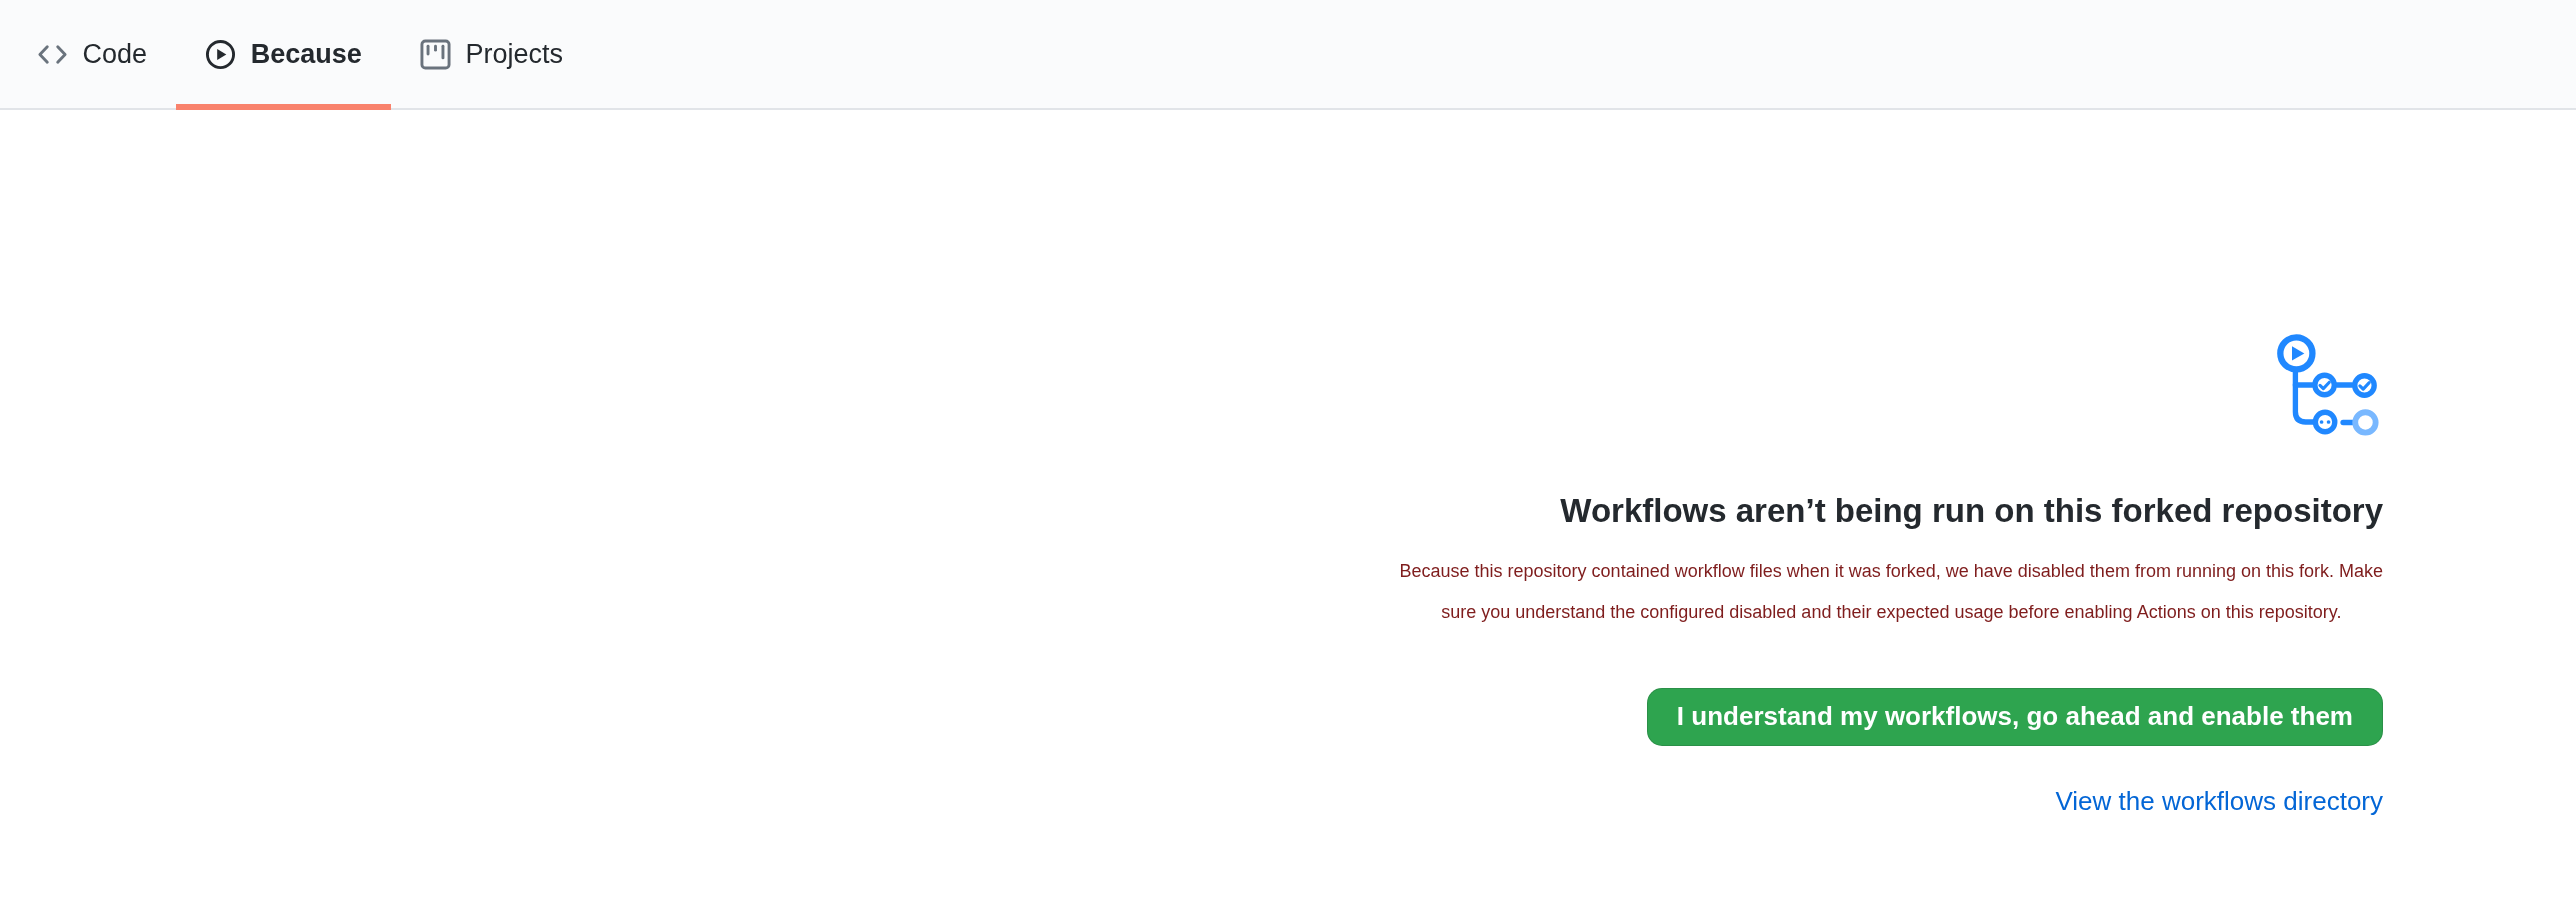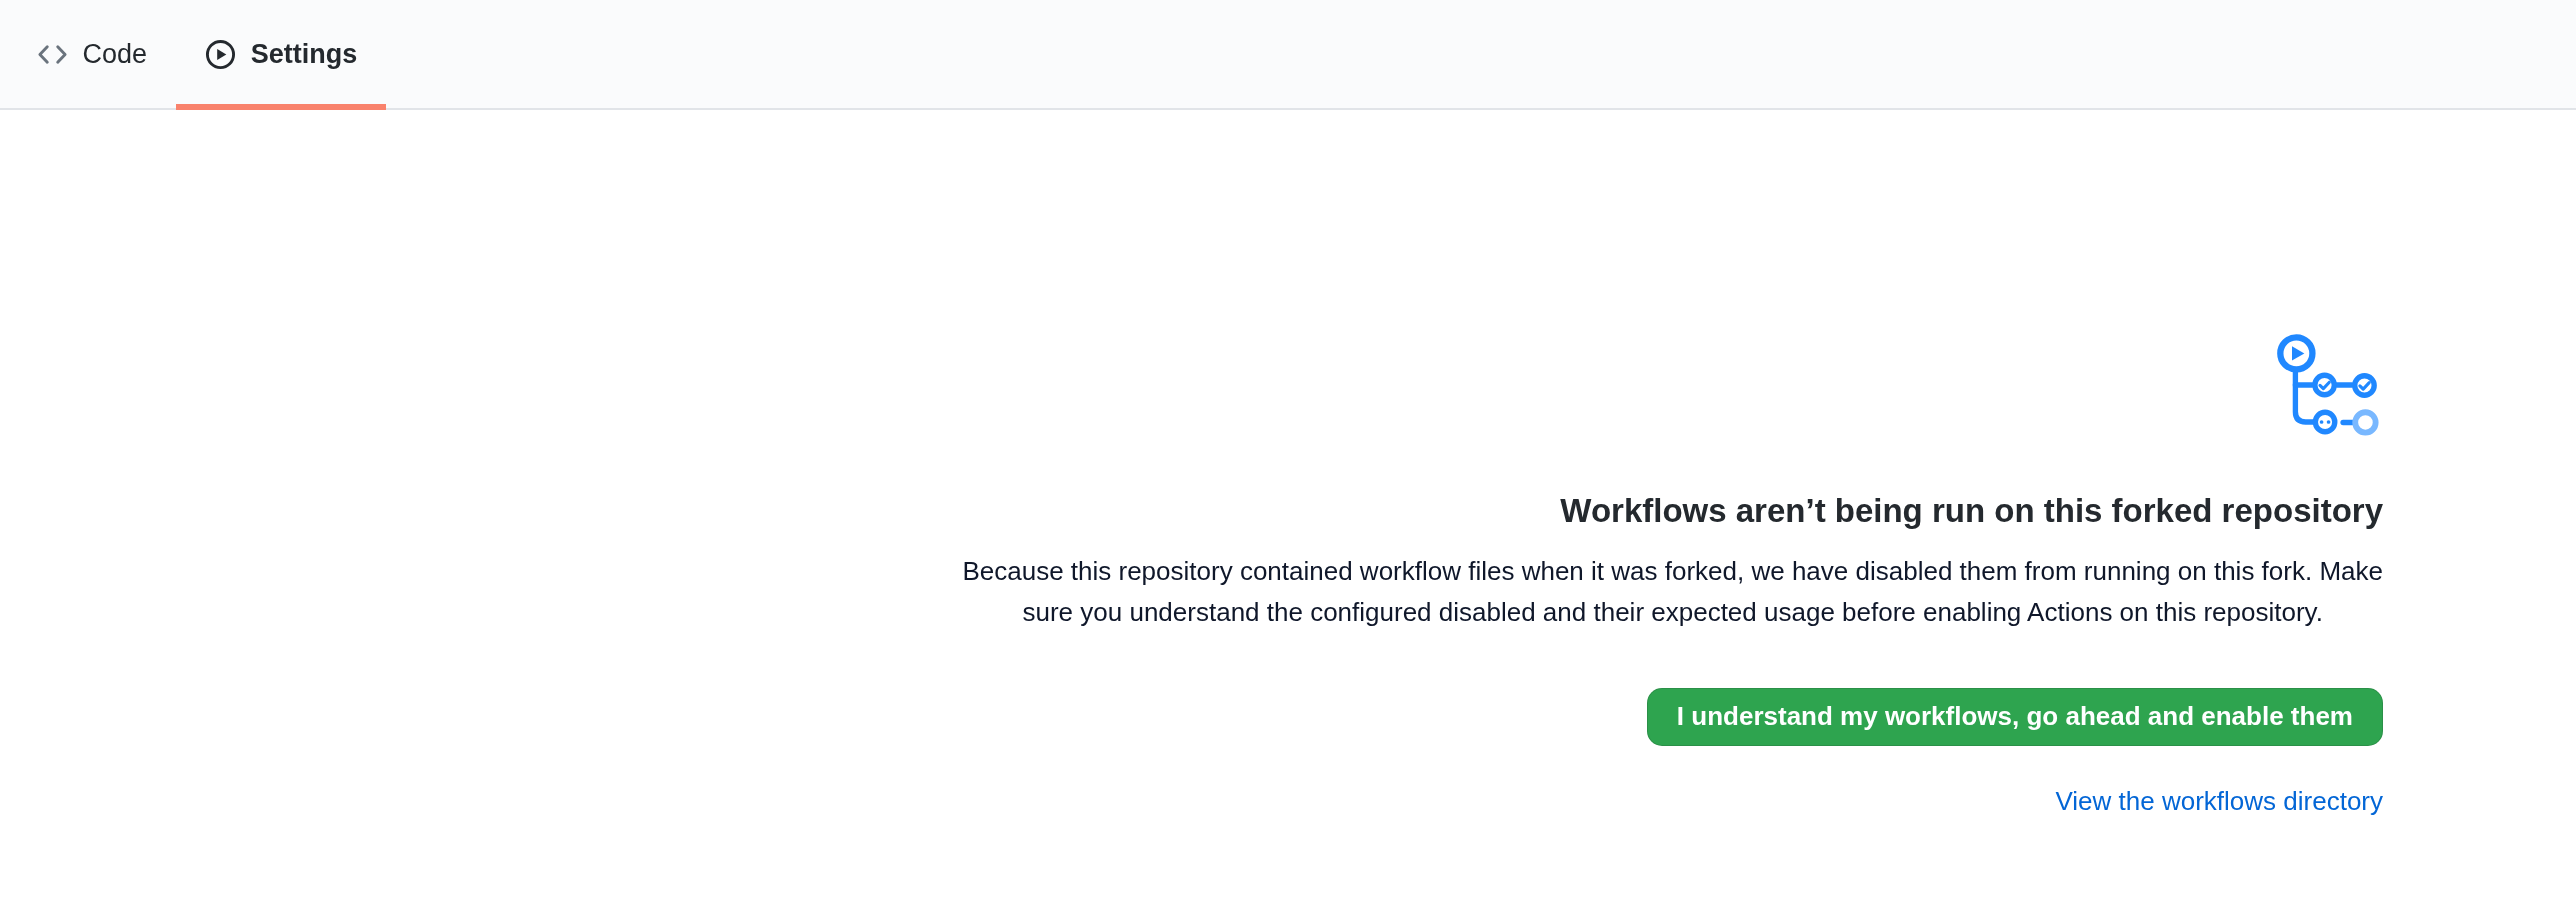--- a/index.html
+++ b/index.html
@@ -55,23 +55,23 @@
   .heading {
     margin: 47px 0 0;
     font-size: 33px;
     line-height: 1.25;
     font-weight: 700;
     color: #24292e;
     text-align: center;
   }
   .description {
     margin: 19.5px 0 0;
-    font-size: 26px;
+    font-size: 18px;
     line-height: 41px;
-    color: #0f172a;
+    color: #7f1d1d;
     text-align: center;
   }
   .description span { display: block; }
   .enable-btn {
     margin-top: 55px;
     height: 58px;
     padding: 0 29px;
     font-family: inherit;
     font-size: 26px;
     font-weight: 700;
@@ -105,23 +105,36 @@
   </a>
 
 
   <a class="nav-tab active">
     <span class="tab-icon">
       <svg width="31" height="31" viewBox="0 0 16 16">
         <circle cx="8" cy="8" r="6.75" fill="none" stroke="currentColor" stroke-width="1.5"></circle>
         <path d="M6.3 5.2 11 8 6.3 10.8z" fill="currentColor"></path>
       </svg>
     </span>
-    <span>Settings</span>
+    <span>Because</span>
   </a>
 
+  <a class="nav-tab">
+    <span class="tab-icon">
+      <svg width="31" height="31" viewBox="0 0 16 16">
+        <rect x="1" y="1" width="14" height="14" rx="1.75" fill="none" stroke="currentColor" stroke-width="1.5"></rect>
+        <g fill="currentColor">
+          <rect x="3.4" y="3" width="1.5" height="5.5" rx="0.75"></rect>
+          <rect x="7.25" y="3" width="1.5" height="3.5" rx="0.75"></rect>
+          <rect x="11.1" y="3" width="1.5" height="7.5" rx="0.75"></rect>
+        </g>
+      </svg>
+    </span>
+    <span>Projects</span>
+  </a>
 
 
 </nav>
 
 <main class="main">
 
   <div class="illustration">
     <svg width="111" height="107" viewBox="0 0 114 110">
 
       <g stroke="#2088ff" stroke-width="5.5" fill="none" stroke-linecap="round">

